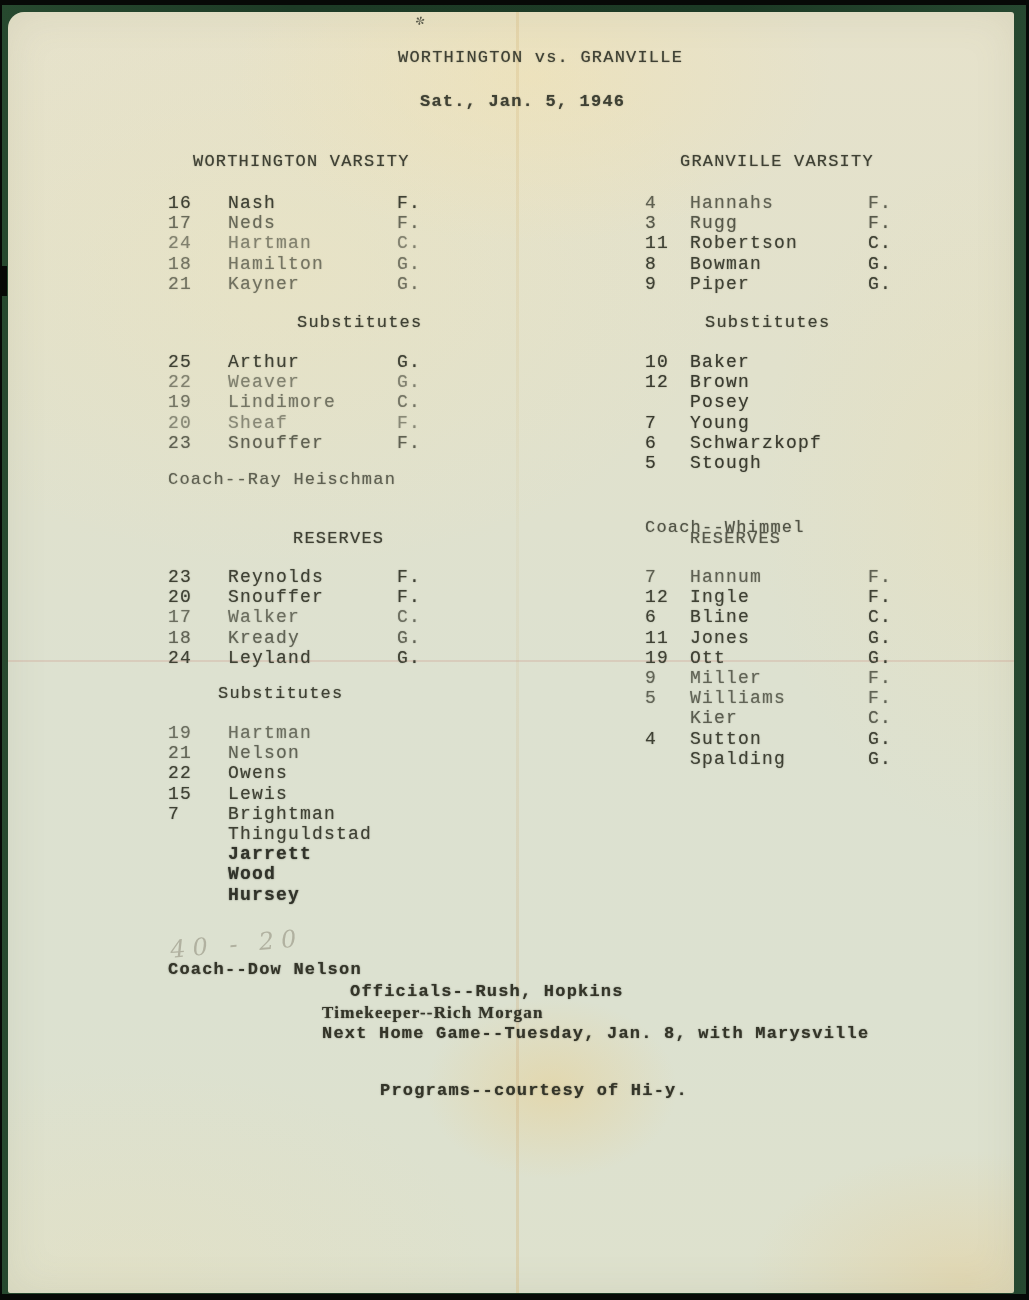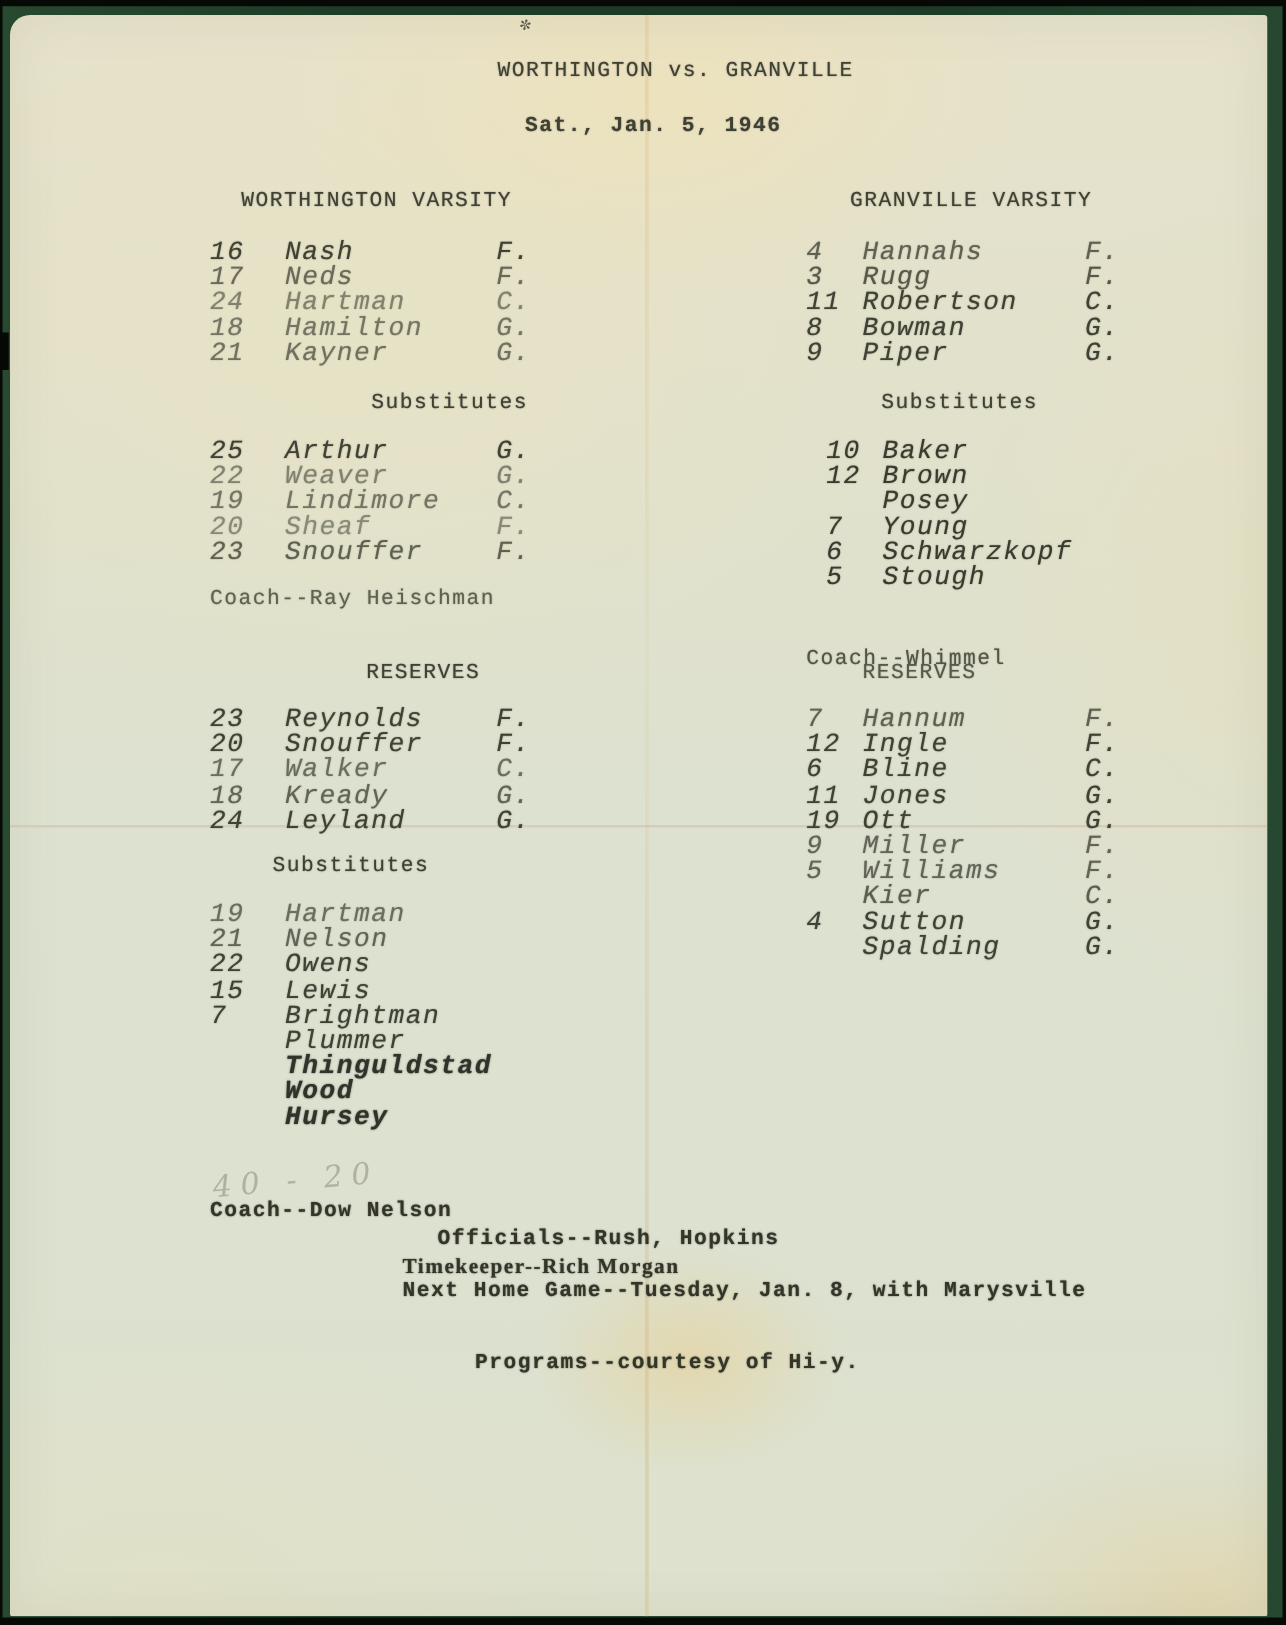--- a/index.html
+++ b/index.html
@@ -24,22 +24,22 @@
       radial-gradient(ellipse 300px 180px at 95% 99%, rgba(229,204,148,.45), transparent 72%),
       radial-gradient(ellipse 500px 300px at 12% 99%, rgba(234,222,182,.25), transparent 72%),
       linear-gradient(180deg,#e6e2cb 0%,#e1e1cc 28%,#dde1d0 52%,#dce1d0 78%,#dee1cd 100%);
     box-shadow:inset 0 0 40px rgba(120,120,90,.12);
   }
   .fold-v{position:absolute;left:508px;top:0;width:3px;height:100%;
     background:linear-gradient(180deg,rgba(214,186,128,.35),rgba(210,190,140,.12) 40%,rgba(205,170,120,.3) 82%,rgba(214,186,128,.4));}
   .fold-h{position:absolute;left:0;top:648px;width:100%;height:2px;background:rgba(205,150,135,.28);}
   .t{position:absolute;white-space:pre;font-size:17px;line-height:20px;letter-spacing:1.2px;
      color:#3f4134;text-shadow:0 0 1.2px rgba(55,57,45,.65);}
-  .roster{position:absolute;font-size:21px;letter-spacing:1.2px;color:#3f4134;
-     text-shadow:0 0 1.2px rgba(55,57,45,.6);font-style:italic;}
+  .roster{position:absolute;font-size:18px;letter-spacing:1.2px;color:#3f4134;
+     text-shadow:0 0 1.2px rgba(55,57,45,.6);}
   .roster .row{position:relative;height:20.2px;line-height:20px;white-space:pre;}
   .roster .num{position:absolute;left:0;top:0;}
   .roster .name{position:absolute;top:0;}
   .roster .pos{position:absolute;top:0;}
   .roster-left .name{left:60px}  .roster-left .pos{left:229px}
   .roster-right .name{left:45px} .roster-right .pos{left:223px}
   
   .wv-varsity div:nth-of-type(2){opacity:.75}
   .wv-varsity div:nth-of-type(3){opacity:.6}
   .wv-varsity div:nth-of-type(4){opacity:.68}
@@ -188,25 +188,25 @@
       <div class="row">
         <span class="num">15</span>
         <span class="name">Lewis</span>
       </div>
       <div class="row">
         <span class="num">7</span>
         <span class="name">Brightman</span>
       </div>
       <div class="row">
         <span class="num"></span>
-        <span class="name">Plummer</span>
-      </div>
-      <div class="row">
-        <span class="num"></span>
         <span class="name">Thinguldstad</span>
+      </div>
+      <div class="row">
+        <span class="num"></span>
+        <span class="name">Jarrett</span>
       </div>
       <div class="row">
         <span class="num"></span>
         <span class="name">Wood</span>
       </div>
       <div class="row">
         <span class="num"></span>
         <span class="name">Hursey</span>
       </div>
     </div>
@@ -238,21 +238,21 @@
         <span class="pos">G.</span>
       </div>
       <div class="row">
         <span class="num">9</span>
         <span class="name">Piper</span>
         <span class="pos">G.</span>
       </div>
     </div>
 
   <div class="t" style="left:697px;top:301px;">Substitutes</div>
-  <div class="roster roster-right gv-subs" style="left:637px;top:340px;width:300px;margin-left:16px;">
+  <div class="roster roster-right gv-subs" style="left:637px;top:340px;width:300px;">
 
   <div class="row">
         <span class="num">10</span>
         <span class="name">Baker</span>
       </div>
       <div class="row">
         <span class="num">12</span>
         <span class="name">Brown</span>
       </div>
       <div class="row">

